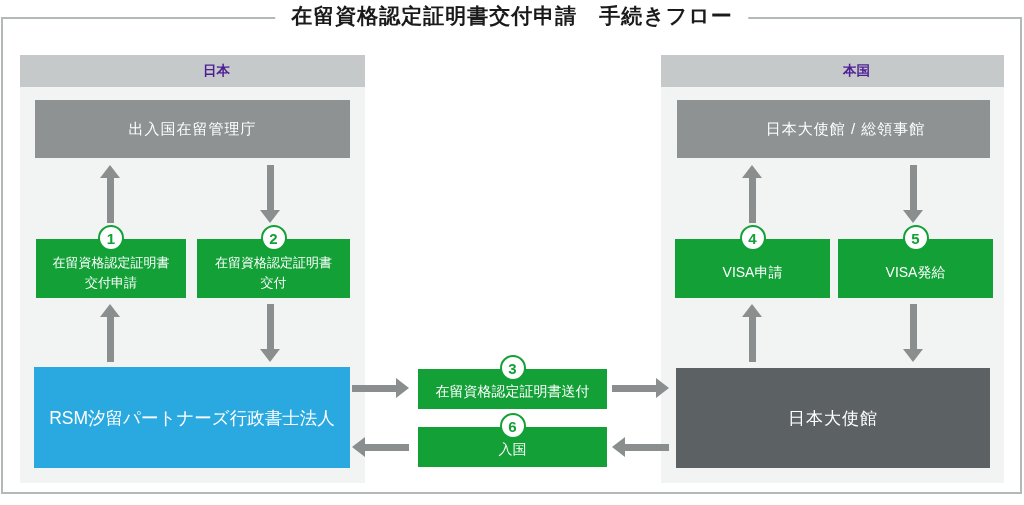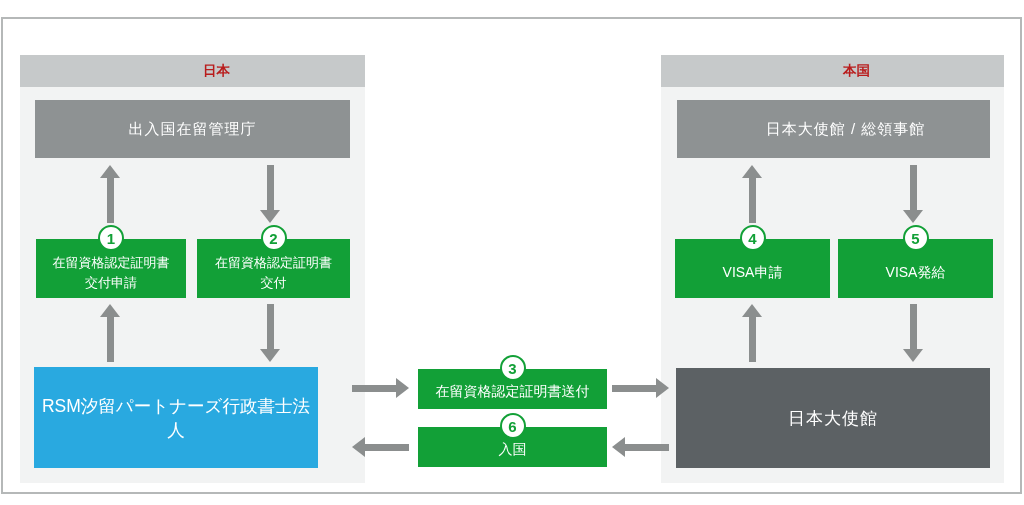--- a/index.html
+++ b/index.html
@@ -9,21 +9,21 @@
   .canvas { position: absolute; left: 0; top: 0; width: 1024px; height: 505px; background: #fff; }
 
   
   .frame { position: absolute; left: 1px; top: 17px; width: 1021px; height: 477px; border: 2px solid var(--frame-border); background: transparent; }
   .diagram-title { position: absolute; top: 2px; left: 50%; transform: translateX(-50%); background: #fff; padding: 0 16px; font-size: 21px; font-weight: bold; color: #1a1a1a; white-space: nowrap; z-index: 3; letter-spacing: 1px; }
 
   
   .panel { position: absolute; top: 55px; height: 428px; background: var(--panel-bg); }
   .panel-left { left: 20px; width: 345px; }
   .panel-right { left: 661px; width: 343px; }
-  .panel-header { height: 32px; background: var(--panel-header); display: flex; align-items: center; justify-content: center; font-size: 13.5px; font-weight: bold; color: #b91c1c; padding-left: 48px; }
+  .panel-header { height: 32px; background: var(--panel-header); display: flex; align-items: center; justify-content: center; font-size: 13.5px; font-weight: bold; color: #4c1d95; padding-left: 48px; }
 
   
   .box { position: absolute; display: flex; flex-direction: column; align-items: center; justify-content: center; color: #ffffff; text-align: center; z-index: 2; }
   .org-box { background: var(--org-gray); font-size: 15px; letter-spacing: 1px; }
   .actor-blue { background: var(--blue); font-size: 17.5px; }
   .actor-gray { background: var(--actor-gray); font-size: 17px; letter-spacing: 1px; }
 
   .step { background: var(--green); font-size: 13px; line-height: 1.55; }
   .step .badge { position: absolute; top: -14px; left: 50%; transform: translateX(-50%); width: 26px; height: 26px; border-radius: 50%; background: #ffffff; border: 2px solid var(--green); color: var(--green); font-size: 15px; font-weight: bold; display: flex; align-items: center; justify-content: center; line-height: 1; }
   .step.two-line { padding-top: 9px; }
@@ -40,20 +40,21 @@
   .shaft-h { height: 7px; flex: 1; background: var(--arrow); }
   .head-right { width: 0; height: 0; border-top: 10px solid transparent; border-bottom: 10px solid transparent; border-left: 13px solid var(--arrow); }
   .head-left { width: 0; height: 0; border-top: 10px solid transparent; border-bottom: 10px solid transparent; border-right: 13px solid var(--arrow); }
 </style>
 </head>
 <body>
 
 <div class="canvas">
 
   <div class="frame"></div>
+  <div class="diagram-title">在留資格認定証明書交付申請　手続きフロー</div>
 
   <div class="panel panel-left">
     <div class="panel-header">日本</div>
   </div>
 
   <div class="panel panel-right">
     <div class="panel-header">本国</div>
   </div>
 
   <div class="box org-box" style="left:35px; top:100px; width:315px; height:58px;">出入国在留管理庁</div>
@@ -81,21 +82,21 @@
 
   <div class="arrow-v" style="left:100px; top:304px;">
       <span class="head-up"></span>
       <span class="shaft-v"></span>
     </div>
   <div class="arrow-v" style="left:260px; top:304px;">
       <span class="shaft-v"></span>
       <span class="head-down"></span>
     </div>
 
-  <div class="box actor-blue" style="left:34px; top:367px; width:284px; height:101px;">RSM汐留パートナーズ行政書士法人</div>
+  <div class="box actor-blue" style="left:34px; top:367px; width:316px; height:101px;">RSM汐留パートナーズ行政書士法人</div>
 
   <div class="box step mid-box" style="left:418px; top:369px; width:189px; height:40px;">
     <span class="badge">3</span>
     <span>在留資格認定証明書送付</span>
   </div>
 
   <div class="box step mid-box" style="left:418px; top:427px; width:189px; height:40px;">
     <span class="badge">6</span>
     <span>入国</span>
   </div>

